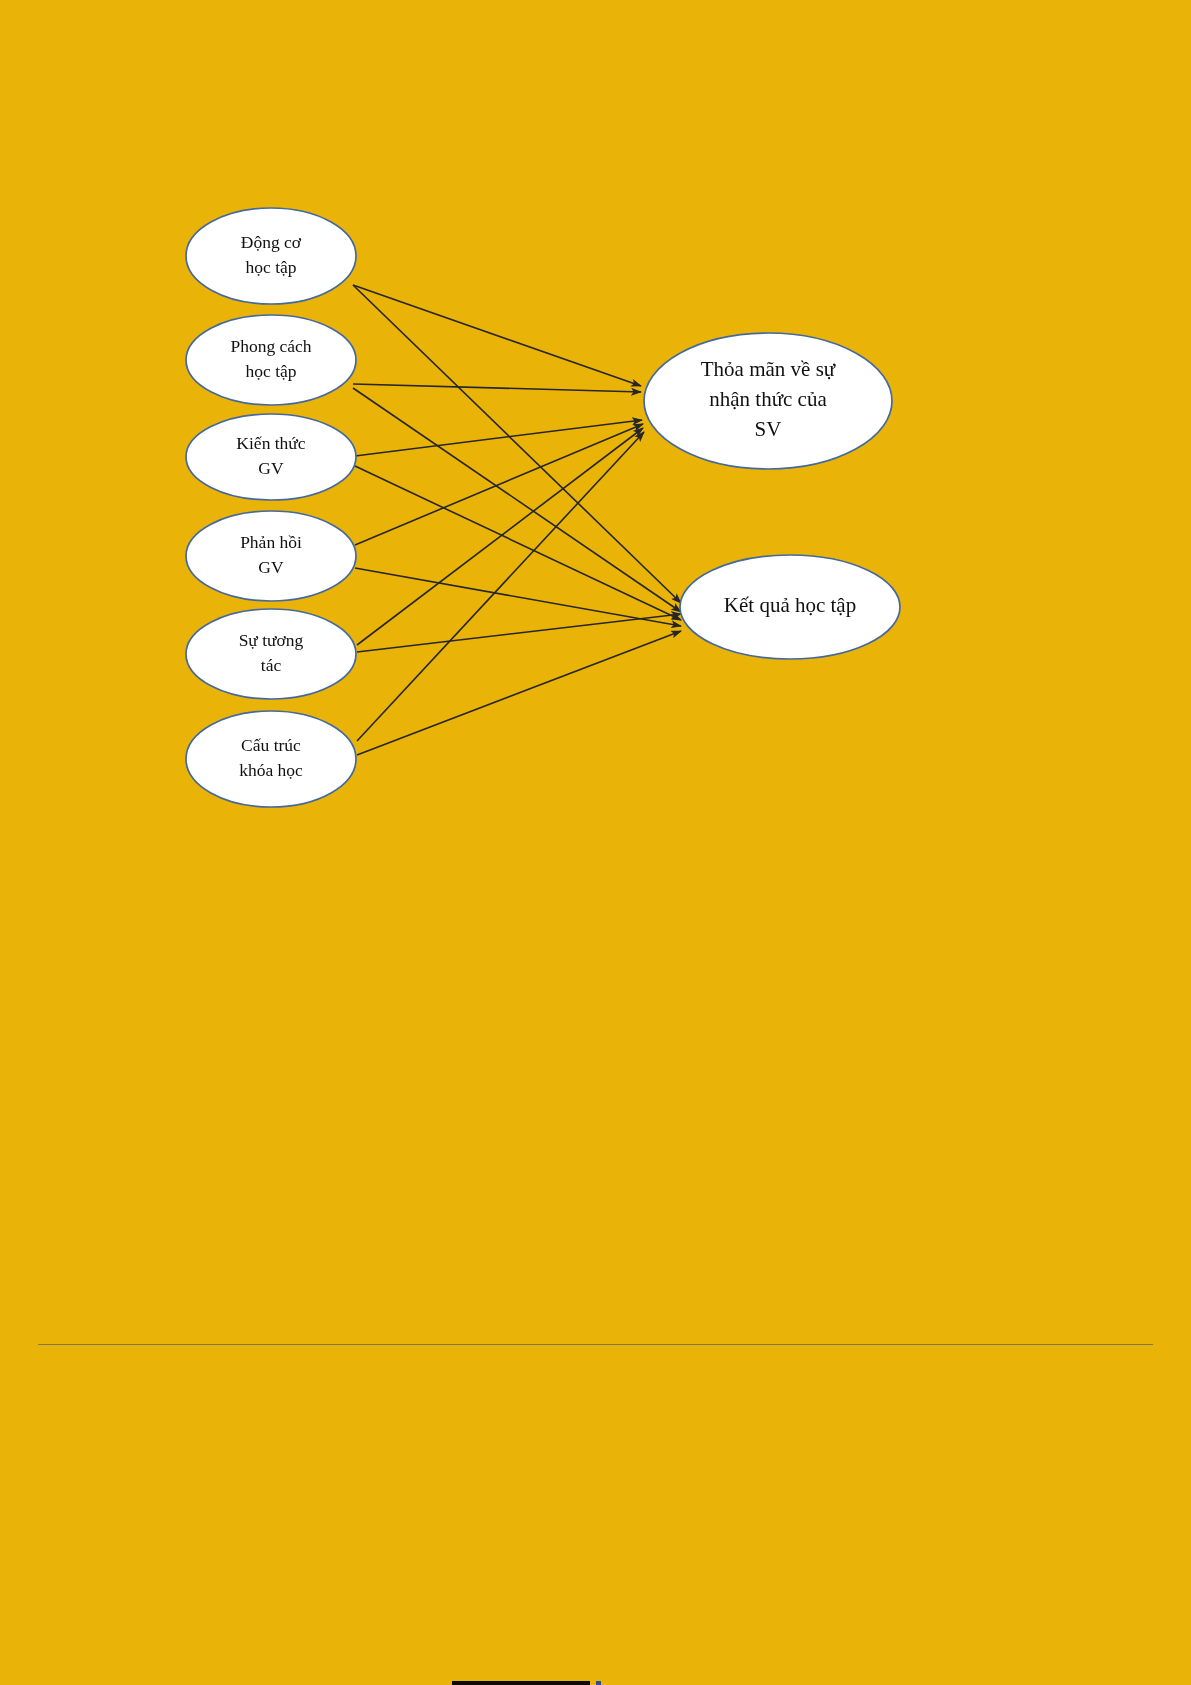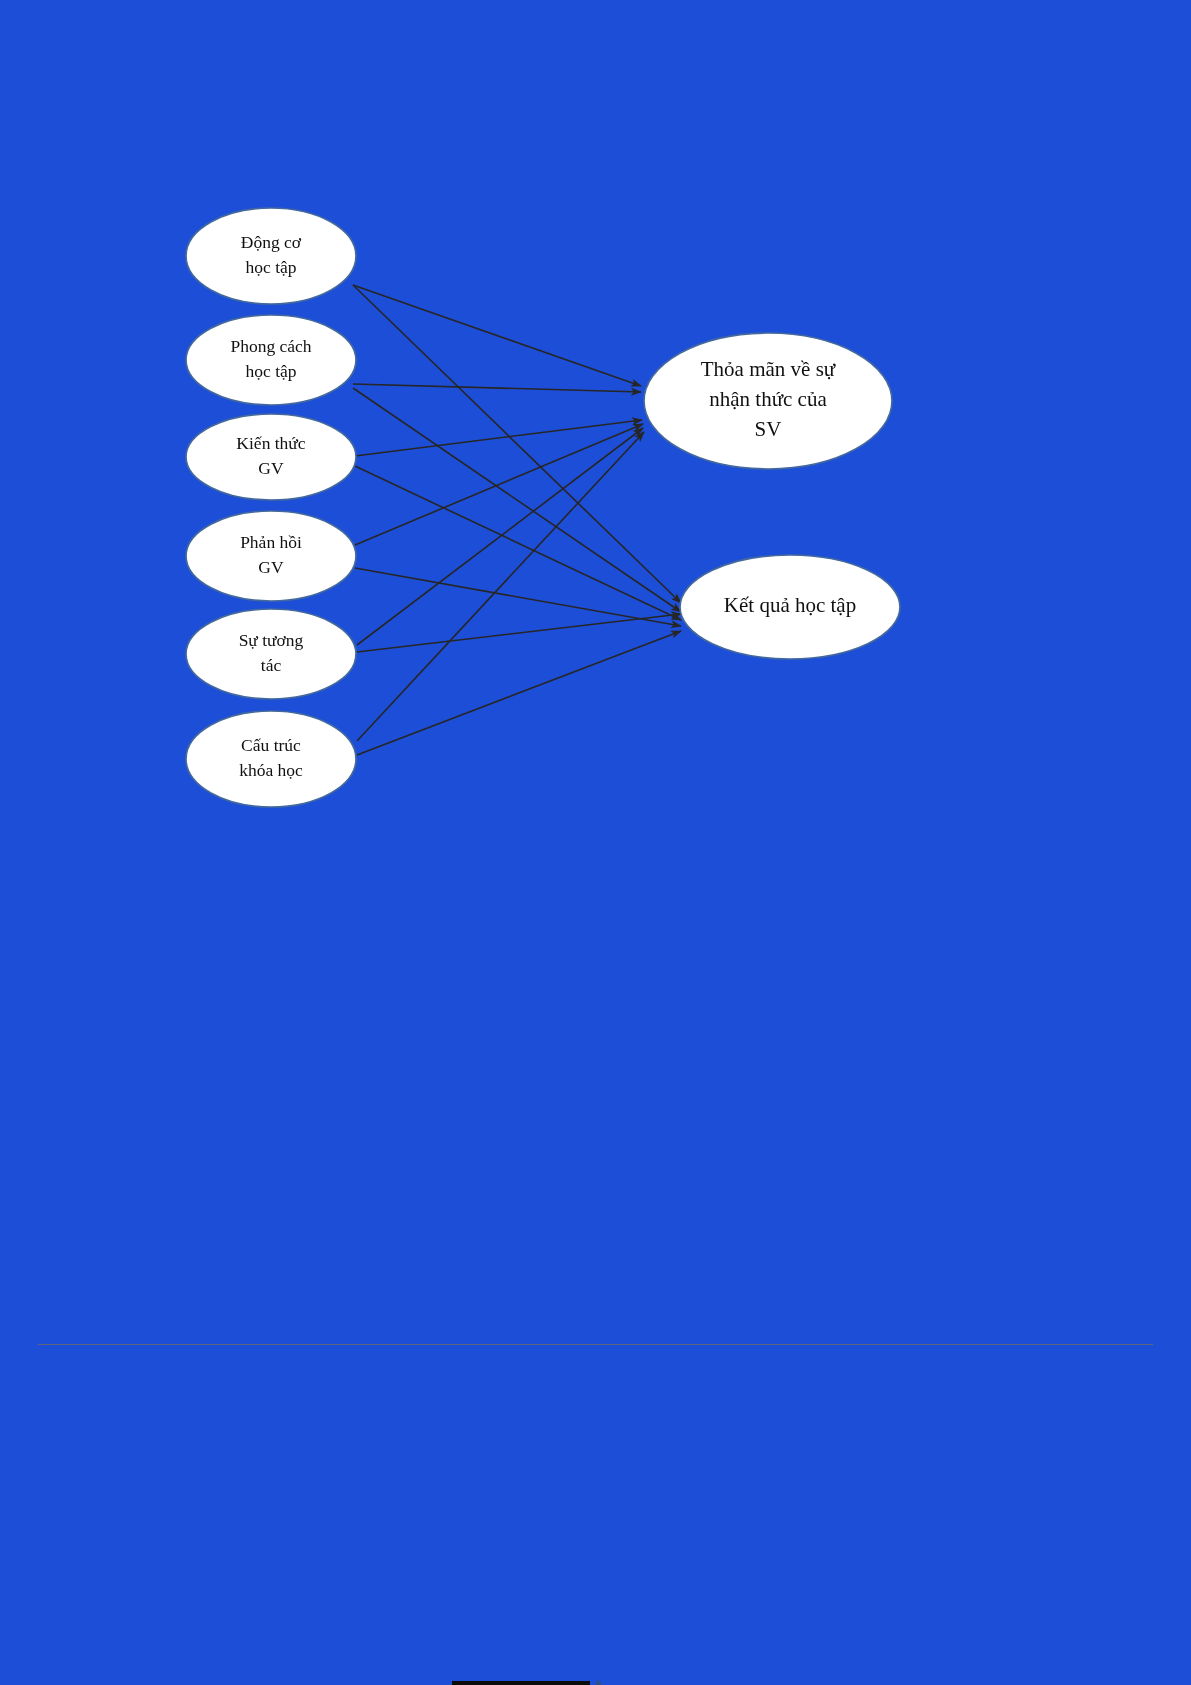--- a/index.html
+++ b/index.html
@@ -12,21 +12,21 @@
     width: 1191px;
     height: 1685px;
     position: relative;
     overflow: hidden;
     font-family: "Liberation Serif", "DejaVu Serif", serif;
     color: #000000;
   }
   #page {
     position: absolute;
     inset: 0;
-    background: #1d4ed8;
+    background: #eab308;
     padding-left: 12px;
   }
   #diagram-svg {
     position: absolute;
     left: 0;
     top: 0;
     width: 1191px;
     height: 1685px;
     display: block;
   }

